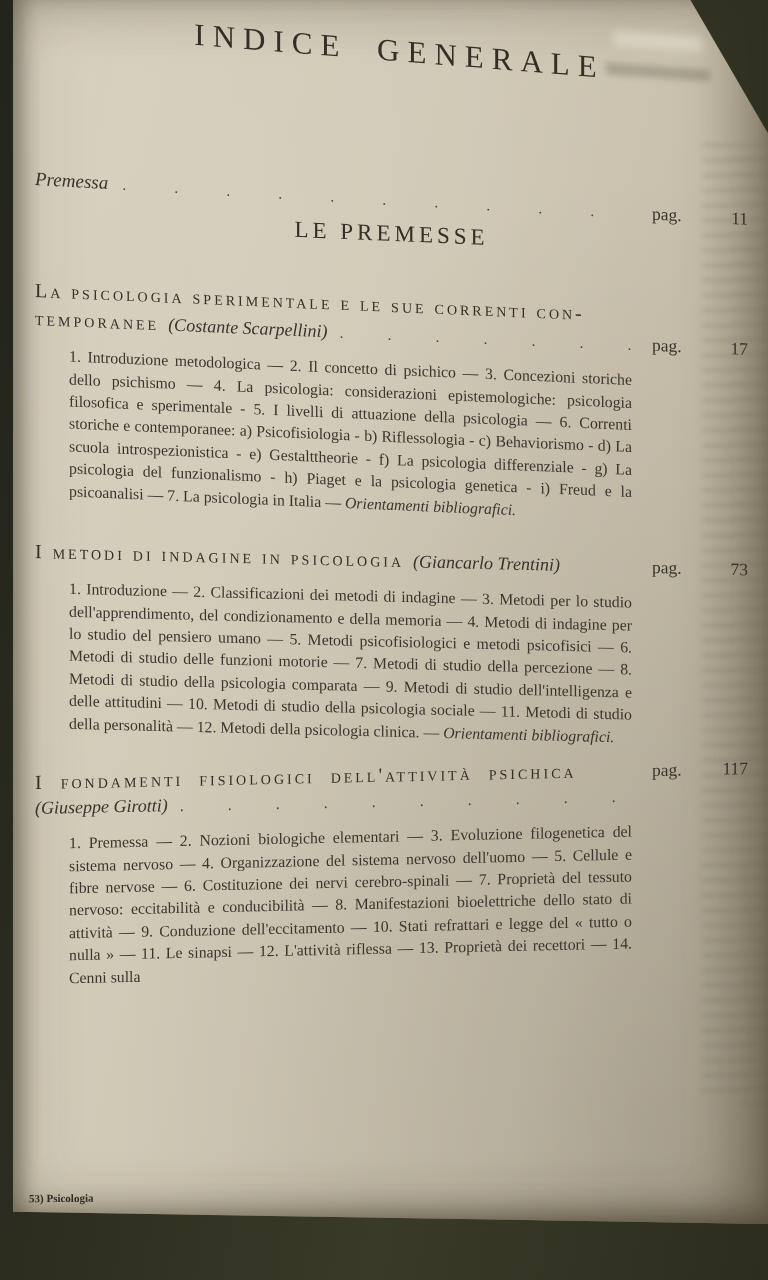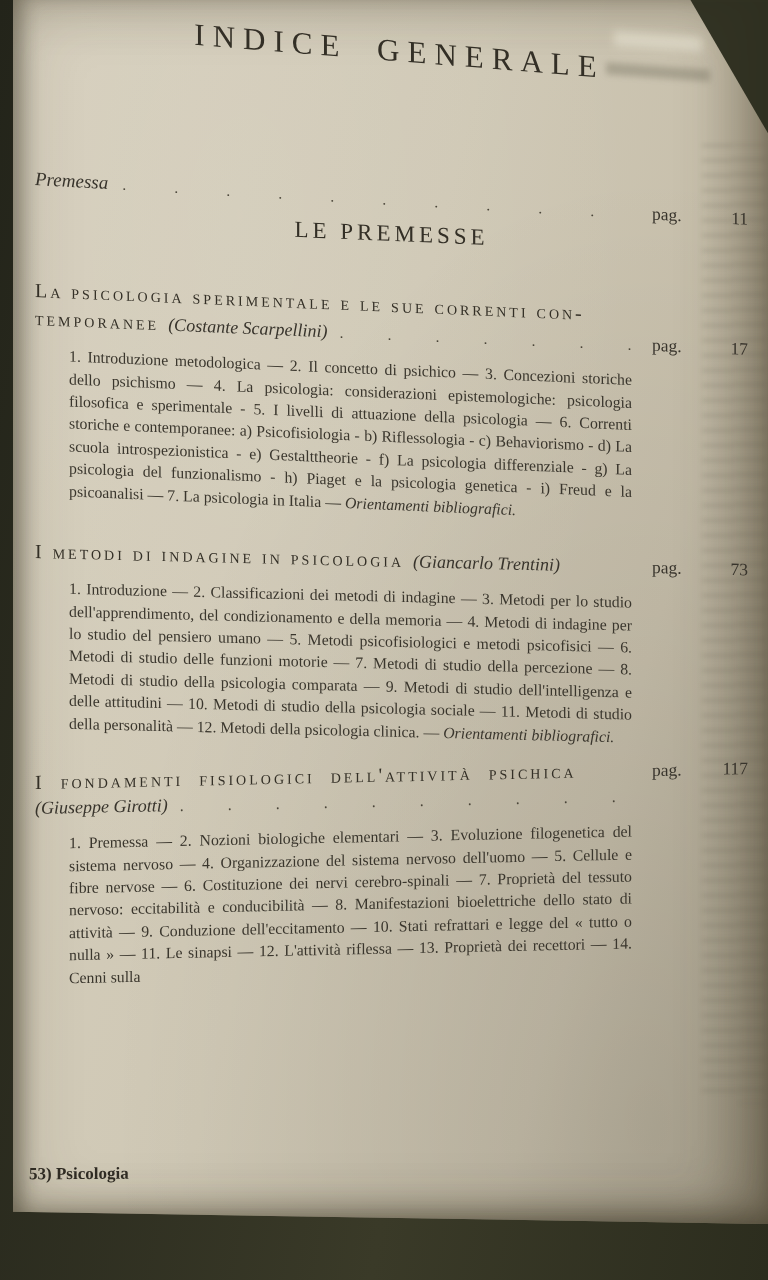--- a/index.html
+++ b/index.html
@@ -58,22 +58,22 @@
   .s-e3{transform:skewY(-1.2deg);margin-top:34px;}
   .h-line{display:flex;align-items:baseline;line-height:1.4;}
   .caps{font-variant-caps:small-caps;font-size:20px;letter-spacing:3px;color:#332f26;}
   .caps.wide{word-spacing:8px;}
   .author{font-style:italic;font-size:18px;margin-left:9px;white-space:nowrap;}
   .h-dots{flex:1;overflow:hidden;white-space:nowrap;letter-spacing:20px;
     padding:0 26px 0 12px;font-size:16px;color:#4a4539;}
   .e-body{margin:12px 116px 0 34px;text-align:justify;
     font-size:15.8px;line-height:1.42;color:#3a362d;}
   .e-body i{font-style:italic;}
-  .s-foot{position:absolute;left:16px;bottom:40px;transform:skewY(-0.4deg);
-    font-weight:bold;font-size:17px;color:#2f2b23;}
+  .s-foot{position:absolute;left:16px;bottom:20px;transform:skewY(-0.4deg);
+    font-weight:bold;font-size:11px;color:#2f2b23;}
 </style>
 </head>
 <body>
 
 <div class="photo">
   <div class="paper">
     <div class="grain"></div>
     <div class="bleed"></div>
 
     <div class="content">

